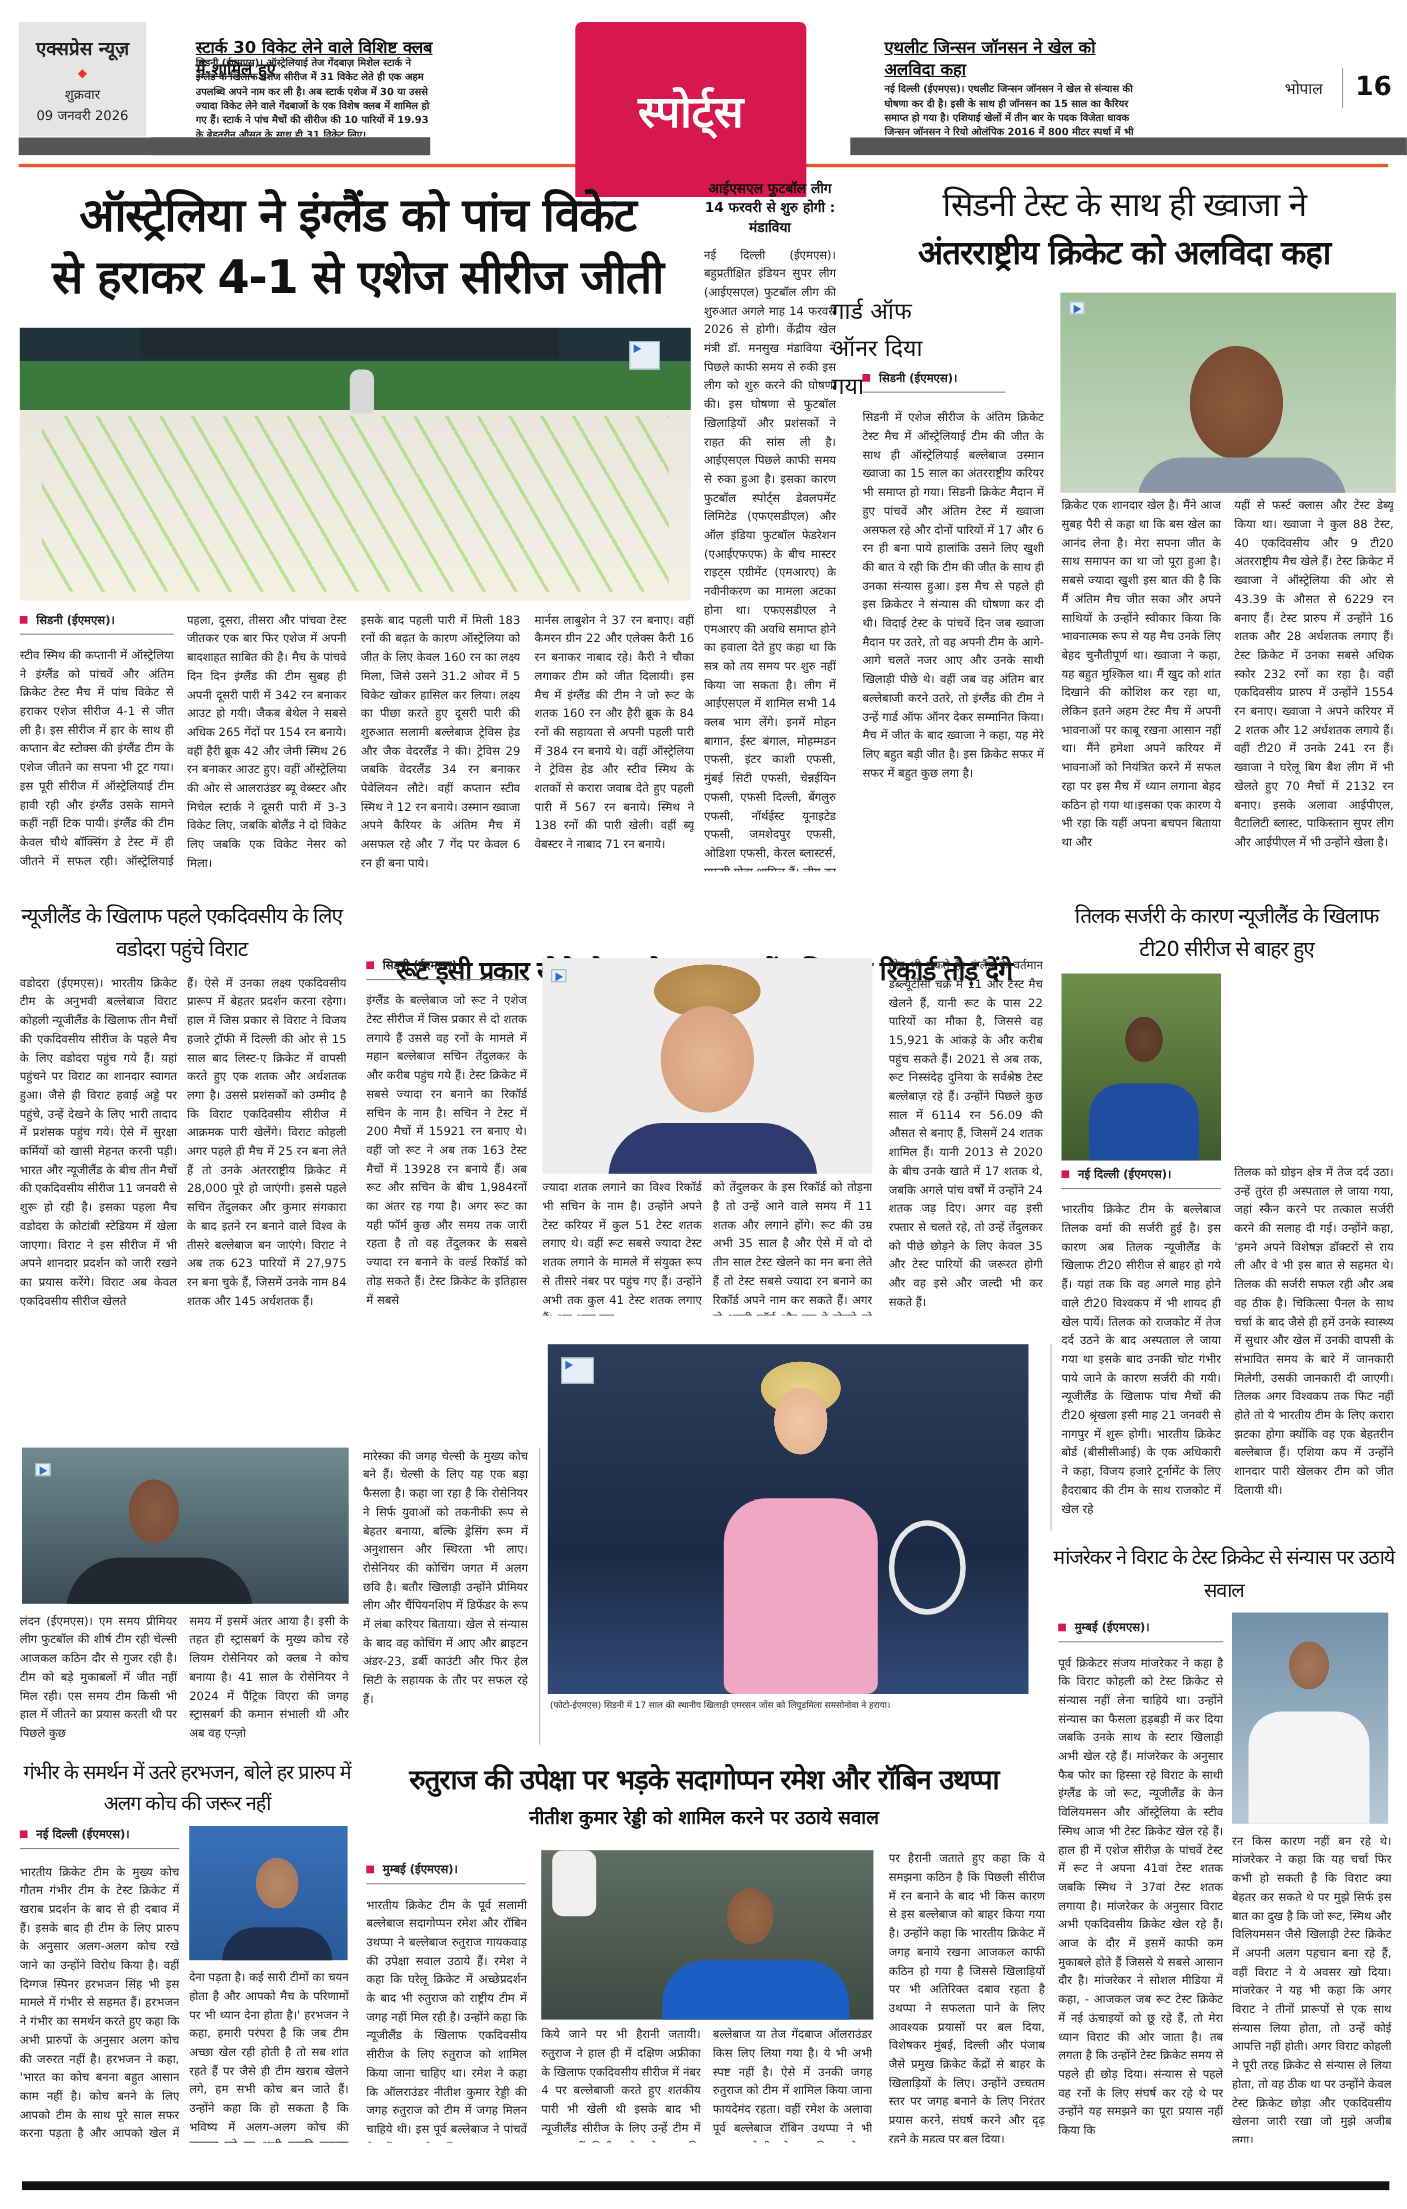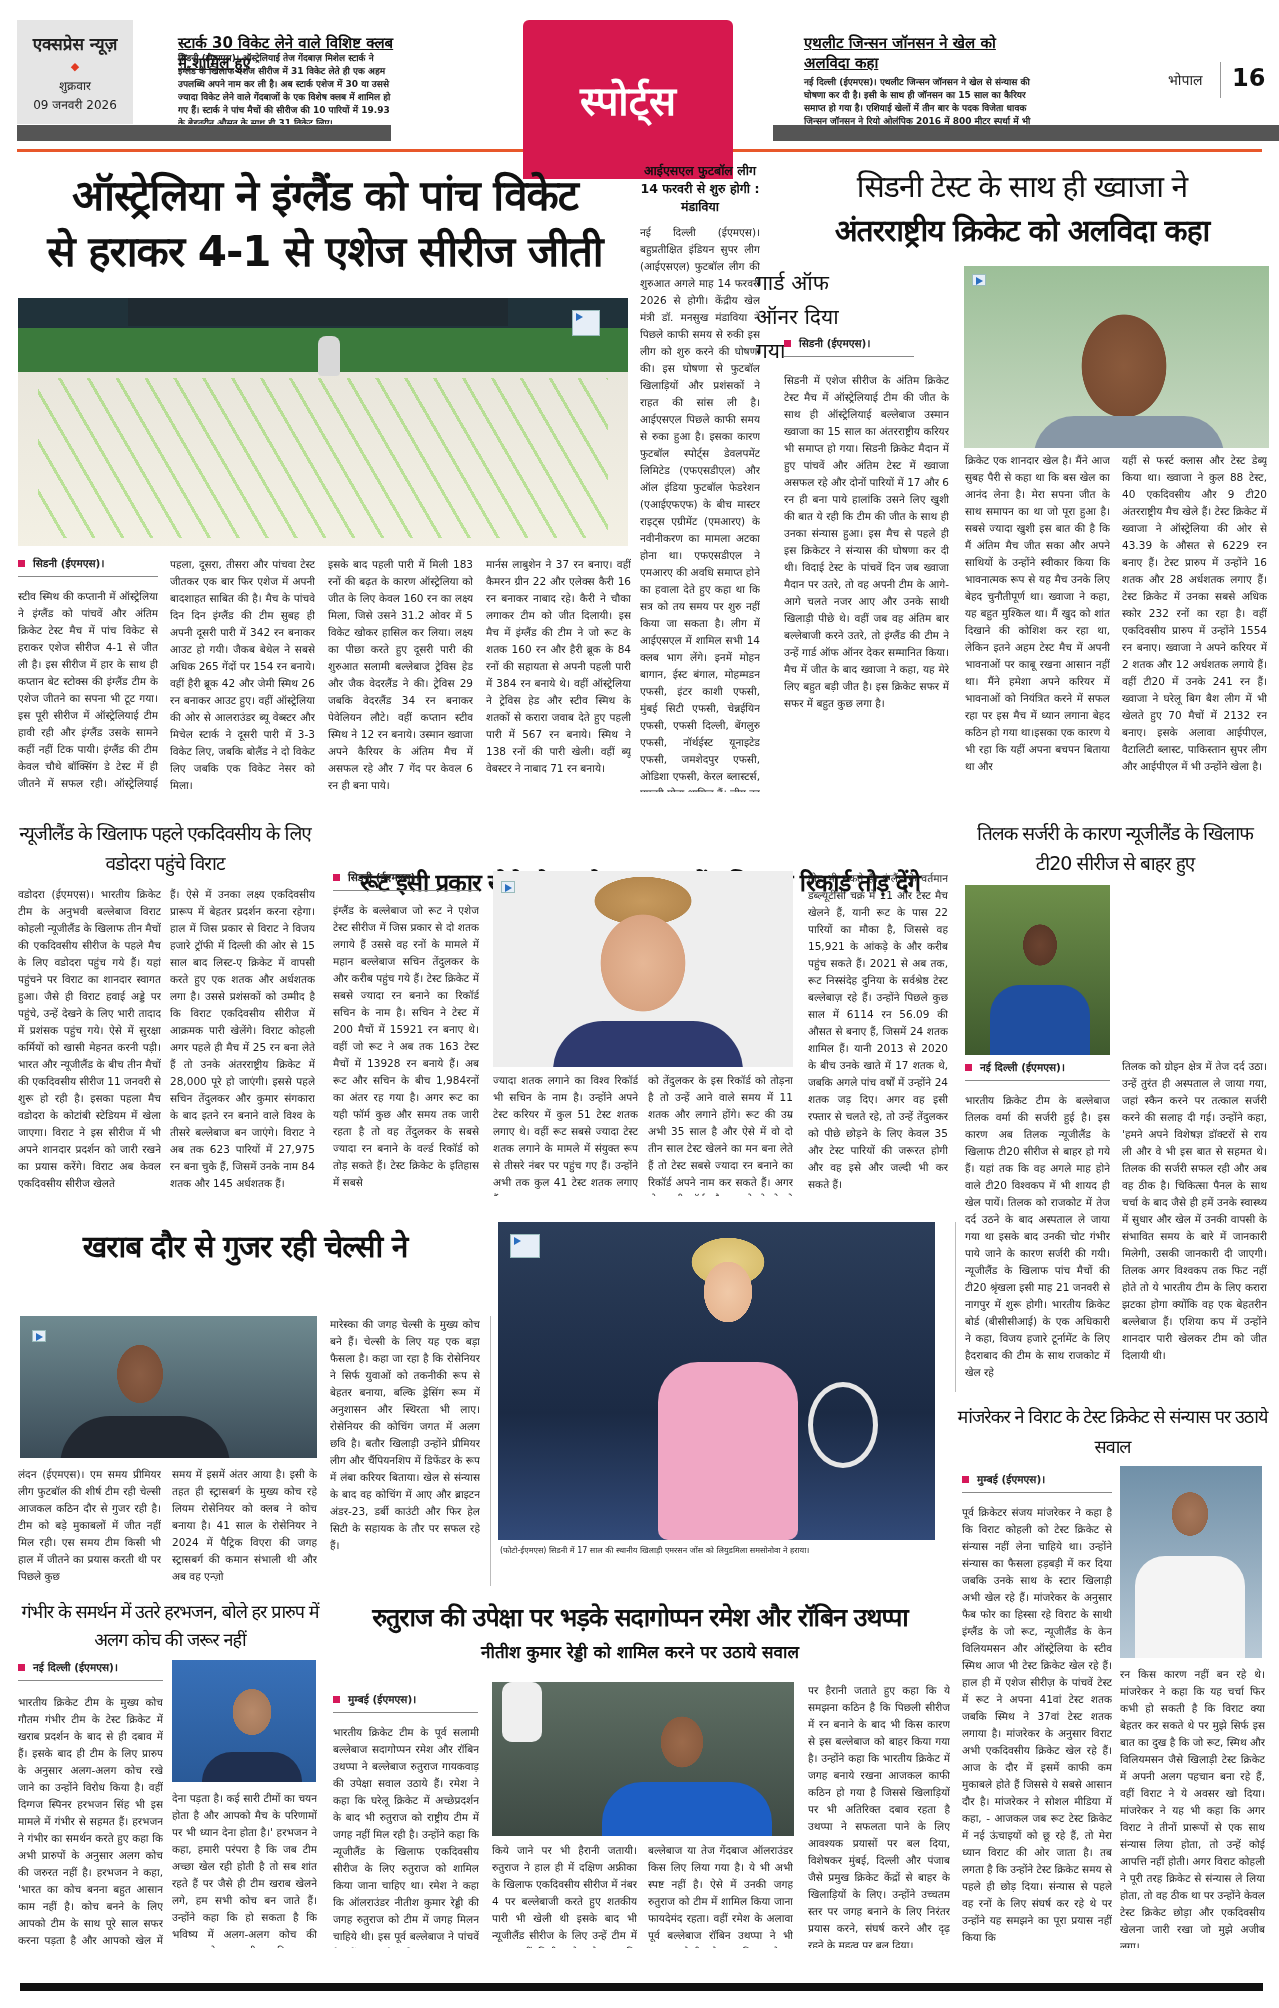--- a/index.html
+++ b/index.html
@@ -124,21 +124,20 @@
 <div class="abs" style="left:965px;top:1060px;width:145px;">
   <div class="dateline">
       <span class="dot"></span>
       <span>नई दिल्ली (ईएमएस)।</span>
     </div>
 </div>
 <div class="abs body" style="left:965px;top:1092px;width:145px;height:290px;">भारतीय क्रिकेट टीम के बल्लेबाज तिलक वर्मा की सर्जरी हुई है। इस कारण अब तिलक न्यूजीलैंड के खिलाफ टी20 सीरीज से बाहर हो गये हैं। यहां तक कि वह अगले माह होने वाले टी20 विश्वकप में भी शायद ही खेल पायें। तिलक को राजकोट में तेज दर्द उठने के बाद अस्पताल ले जाया गया था इसके बाद उनकी चोट गंभीर पाये जाने के कारण सर्जरी की गयी। न्यूजीलैंड के खिलाफ पांच मैचों की टी20 श्रृंखला इसी माह 21 जनवरी से नागपुर में शुरू होगी। भारतीय क्रिकेट बोर्ड (बीसीसीआई) के एक अधिकारी ने कहा, विजय हजारे टूर्नामेंट के लिए हैदराबाद की टीम के साथ राजकोट में खेल रहे</div>
 <div class="abs body" style="left:1122px;top:1058px;width:145px;height:324px;">तिलक को ग्रोइन क्षेत्र में तेज दर्द उठा। उन्हें तुरंत ही अस्पताल ले जाया गया, जहां स्कैन करने पर तत्काल सर्जरी करने की सलाह दी गई। उन्होंने कहा, 'हमने अपने विशेषज्ञ डॉक्टरों से राय ली और वे भी इस बात से सहमत थे। तिलक की सर्जरी सफल रही और अब वह ठीक है। चिकित्सा पैनल के साथ चर्चा के बाद जैसे ही हमें उनके स्वास्थ्य में सुधार और खेल में उनकी वापसी के संभावित समय के बारे में जानकारी मिलेगी, उसकी जानकारी दी जाएगी। तिलक अगर विश्वकप तक फिट नहीं होते तो ये भारतीय टीम के लिए करारा झटका होगा क्योंकि वह एक बेहतरीन बल्लेबाज हैं। एशिया कप में उन्होंने शानदार पारी खेलकर टीम को जीत दिलायी थी।</div>
 
 <div class="abs hl" style="left:10px;top:1222px;width:470px;font-size:30px;line-height:50px;">
-  <div>खराब दौर से गुजर रही चेल्सी ने</div>
 </div>
 <div class="photo" style="left:20px;top:1316px;width:297px;height:142px;background:radial-gradient(ellipse 38px 48px at 120px 58px,#8a5d44 0%,#7b5039 60%,transparent 61%),linear-gradient(180deg,#6f8a90,#3b4c58);">
   <div style="position:absolute;left:40px;top:100px;width:170px;height:50px;background:#222831;border-radius:50px 50px 0 0;"></div>
   <div class="ems" style="left:12px;top:14px;"></div>
 </div>
 <div class="abs body" style="left:18px;top:1466px;width:143px;height:120px;">लंदन (ईएमएस)। एम समय प्रीमियर लीग फुटबॉल की शीर्ष टीम रही चेल्सी आजकल कठिन दौर से गुजर रही है। टीम को बड़े मुकाबलों में जीत नहीं मिल रही। एस समय टीम किसी भी हाल में जीतने का प्रयास करती थी पर पिछले कुछ</div>
 <div class="abs body" style="left:172px;top:1466px;width:145px;height:120px;">समय में इसमें अंतर आया है। इसी के तहत ही स्ट्रासबर्ग के मुख्य कोच रहे लियम रोसेनियर को क्लब ने कोच बनाया है। 41 साल के रोसेनियर ने 2024 में पैट्रिक विएरा की जगह स्ट्रासबर्ग की कमान संभाली थी और अब वह एन्ज़ो</div>
 <div class="abs body" style="left:330px;top:1316px;width:150px;height:270px;">मारेस्का की जगह चेल्सी के मुख्य कोच बने हैं। चेल्सी के लिए यह एक बड़ा फैसला है। कहा जा रहा है कि रोसेनियर ने सिर्फ युवाओं को तकनीकी रूप से बेहतर बनाया, बल्कि ड्रेसिंग रूम में अनुशासन और स्थिरता भी लाए। रोसेनियर की कोचिंग जगत में अलग छवि है। बतौर खिलाड़ी उन्होंने प्रीमियर लीग और चैंपियनशिप में डिफेंडर के रूप में लंबा करियर बिताया। खेल से संन्यास के बाद वह कोचिंग में आए और ब्राइटन अंडर-23, डर्बी काउंटी और फिर हेल सिटी के सहायक के तौर पर सफल रहे हैं।</div>
 
 <div class="photo" style="left:498px;top:1222px;width:437px;height:318px;background:radial-gradient(ellipse 40px 50px at 230px 70px,#f0c9a8 0%,#e7b793 60%,transparent 61%),radial-gradient(ellipse 60px 40px at 230px 40px,#e8d28a 0%,#d9bf6f 60%,transparent 61%),linear-gradient(180deg,#2c3e5a,#1b2a44 60%,#324a78);">

